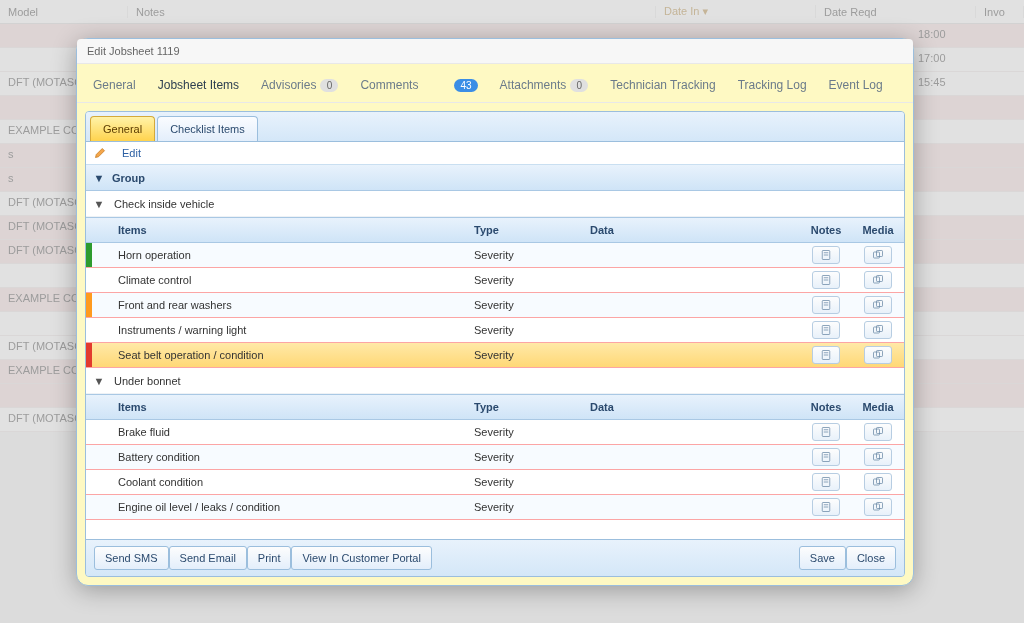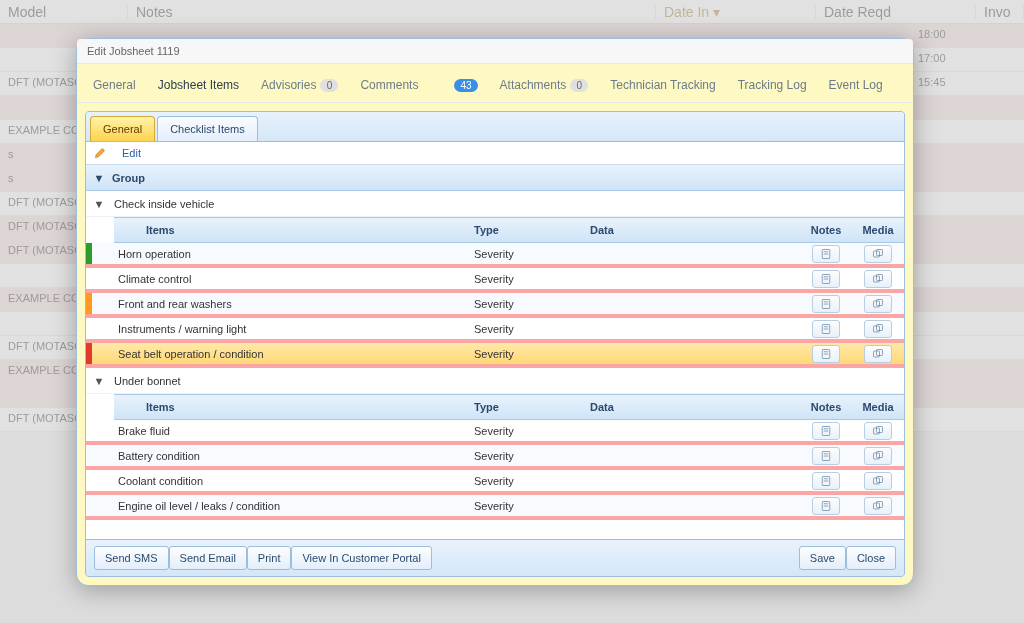--- a/index.html
+++ b/index.html
@@ -1,21 +1,21 @@
 <!DOCTYPE html>
 <html><head>
 <meta charset="utf-8">
 <style>
 * { box-sizing: border-box; margin: 0; padding: 0; }
 body { font-family: Arial, sans-serif; font-size: 12px; color: #333; background: #f4f4f4; width: 1024px; height: 623px; overflow: hidden; position: relative; }
 
 
 .bg { position: absolute; inset: 0; filter: grayscale(0.2); }
 .bg-overlay { position: absolute; inset: 0; background: rgba(200,200,200,0.55); z-index: 5; }
-.bg-cols { display:flex; background:#fff; border-bottom:1px solid #ddd; height:24px; font-size:14px; color:#666; align-items:center; }
+.bg-cols { display:flex; background:#fff; border-bottom:1px solid #ddd; height:24px; font-size:11px; color:#666; align-items:center; }
 .bg-cols div { padding:0 8px; border-right:1px solid #eee; }
 .bg-rows { font-size:11px; color:#666; }
 .bg-rows .r { height:24px; padding:4px 8px; border-bottom:1px solid #f0e8e8; }
 .bg-rows .pink { background:#f9e2e2; }
 .bg-rows .white { background:#fff; }
 
 
 .modal { position:absolute; top:38px; left:76px; width:838px; height:548px; background:#fef9c3; border:1px solid #9bbedd; border-radius:12px; box-shadow:0 4px 24px rgba(0,0,0,0.3); z-index:10; display:flex; flex-direction:column; }
 .modal-title { padding:6px 10px; font-size:11px; color:#666; border-bottom:1px solid #e8e8e8; background:#f7f7f7; border-radius:4px 4px 0 0; }
 .modal-tabs { display:flex; gap:18px; padding:8px 14px 0; border-bottom:1px solid #e8e8e8; font-size:12px; color:#6b7b8a; }
@@ -39,30 +39,30 @@
 
 .scrollarea { flex:1; overflow-y:auto; background:#fff; position:relative; }
 .scrollarea::-webkit-scrollbar { width:12px; }
 .scrollarea::-webkit-scrollbar-track { background:#eef5fb; }
 .scrollarea::-webkit-scrollbar-thumb { background:#b9d3ea; border-radius:2px; }
 
 .grp-row { display:flex; align-items:center; height:26px; background:#fff; border-bottom:1px solid #eef2f6; color:#333; font-size:11px; }
 .grp-row .arrow { width:26px; text-align:center; color:#555; cursor:pointer; }
 .grp-row .gname { padding-left:2px; }
 
-.subhead { display:flex; height:26px; background:linear-gradient(#e8f2fc,#cfe4f7); border-top:1px solid #a9c8e4; border-bottom:1px solid #a9c8e4; color:#2b4a6e; font-size:11px; font-weight:bold; align-items:center;margin-left:28px; }
+.subhead { display:flex; height:26px; background:linear-gradient(#e8f2fc,#cfe4f7); border-top:1px solid #a9c8e4; border-bottom:1px solid #a9c8e4; color:#2b4a6e; font-size:11px; font-weight:bold; align-items:center; }
 .subhead .c-sev { width:6px; }
 .subhead .pad { width:26px; }
 .subhead .c-items { flex:1; }
 .subhead .c-type { width:116px; }
 .subhead .c-data { width:210px; }
 .subhead .c-notes { width:52px; text-align:center; }
 .subhead .c-media { width:52px; text-align:center; }
 
-.item-row { display:flex; align-items:center; height:25px; border-bottom:4px solid #fca5a5; font-size:11px; color:#333; background:#fff; }
+.item-row { display:flex; align-items:center; height:25px; border-bottom:1px solid #fca5a5; font-size:11px; color:#333; background:#fff; }
 .item-row:nth-child(odd) { background:#f7fbff; }
 .item-row.selected { background:linear-gradient(#ffe9a8,#ffd876); }
 .item-row .sev { width:6px; height:100%; }
 .item-row .pad { width:26px; }
 .item-row .name { flex:1; }
 .item-row .type { width:116px; color:#333; }
 .item-row .data { width:210px; }
 .item-row .notes, .item-row .media { width:52px; text-align:center; }
 .iconbtn { display:inline-flex; width:28px; height:18px; border:1px solid #b7cde2; border-radius:3px; background:linear-gradient(#fdfdfd,#e8f1fa); align-items:center; justify-content:center; cursor:pointer; }
 .iconbtn svg { width:12px; height:12px; stroke:#6a88a5; fill:none; }

